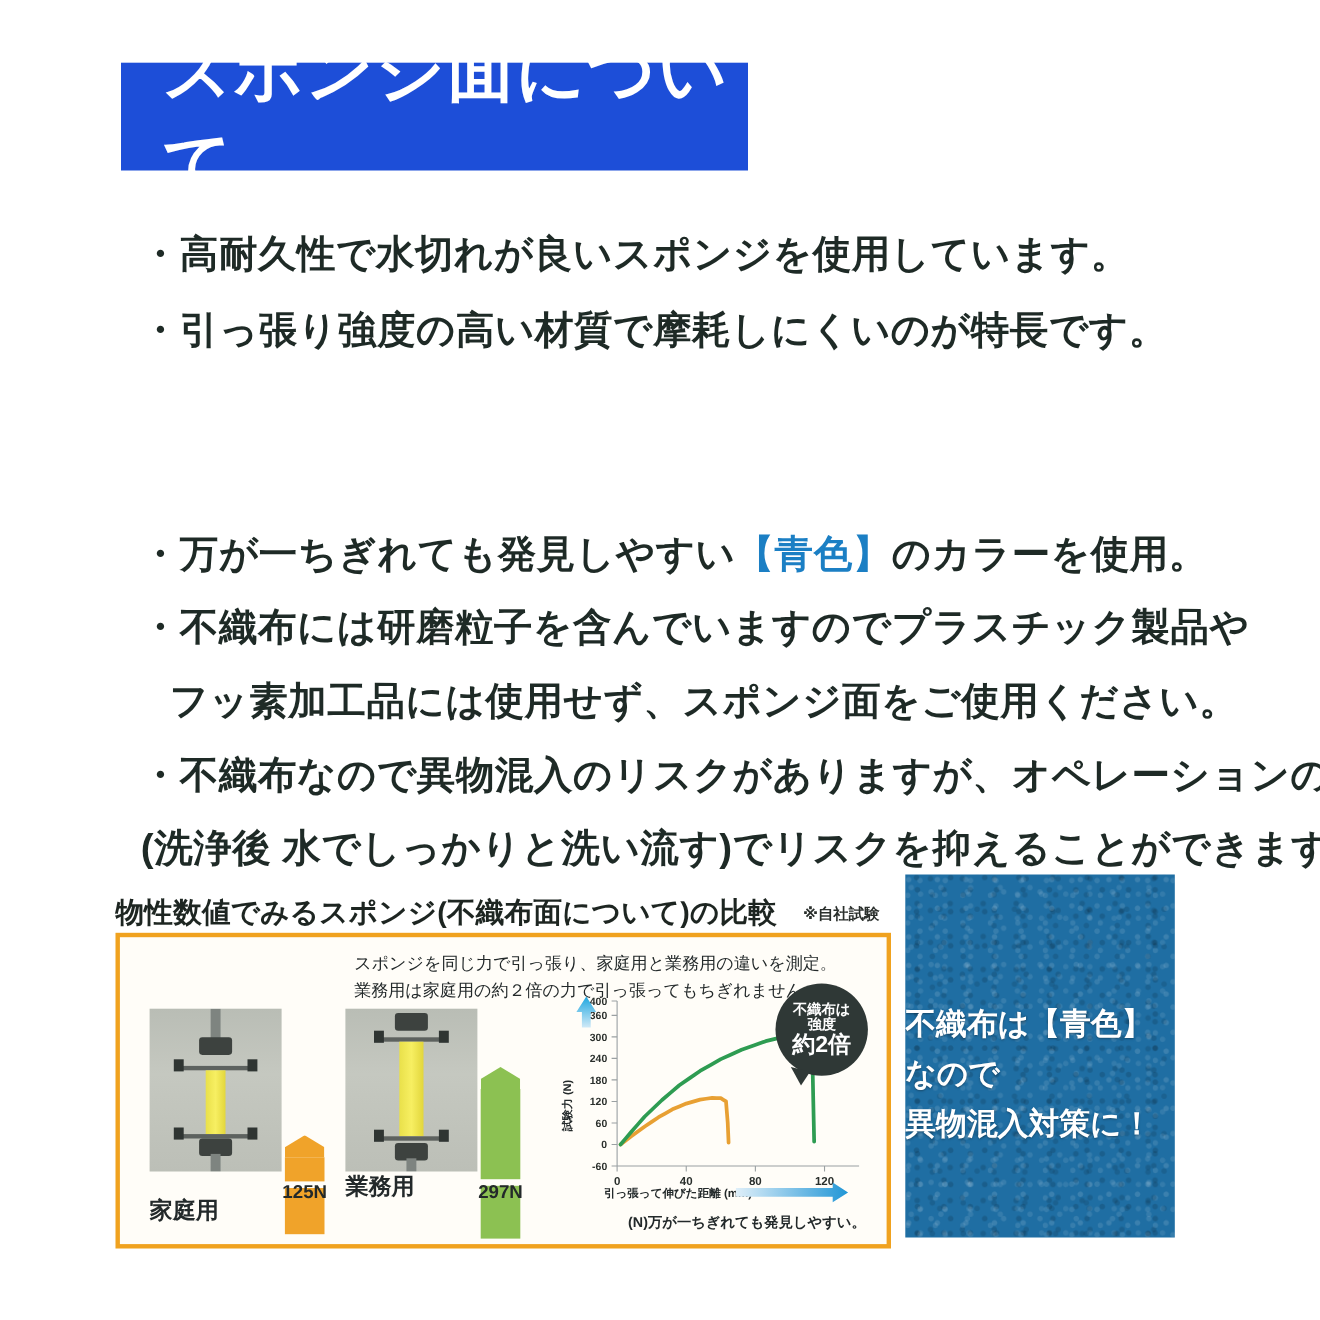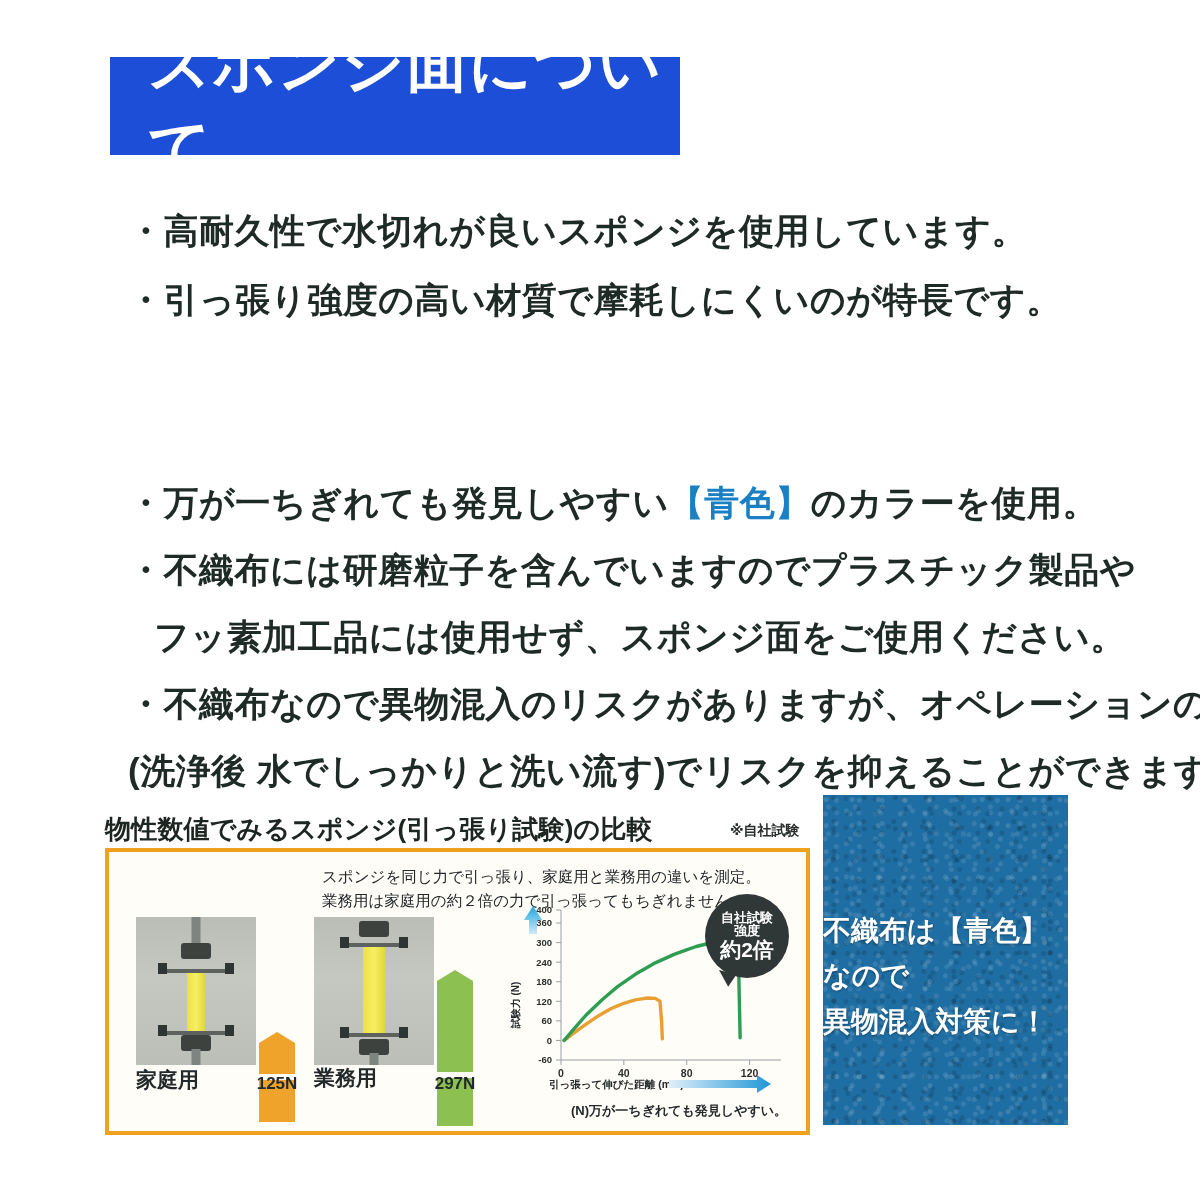--- a/index.html
+++ b/index.html
@@ -104,21 +104,21 @@
   }
   .specimen{
     position:absolute;left:50%;transform:translateX(-50%);
     background:linear-gradient(90deg,#e9e04a,#f7ef62,#e2d63c);
   }
   .bolt{position:absolute;width:9px;height:11px;background:#2f3532;}
 
   .photo-label{
     position:absolute;font-size:21px;font-weight:700;color:#23292a;
   }
-  #label-home{left:27px;top:214px;}
+  #label-home{left:27px;top:234px;}
   #label-pro{left:205px;top:212px;}
 
   
   .valbar{position:absolute;}
   .valbar .cap{
     width:36px;height:20px;margin:0 auto;
   }
   .valbar .body{width:36px;margin:0 auto;}
   .valbar .num{
     position:absolute;left:50%;transform:translateX(-50%);
@@ -216,21 +216,21 @@
   <div class="bullets" id="nonwoven-bullets">
     <div class="bline"><span>・万が一ちぎれても発見しやすい</span><span class="blue-word">【青色】</span><span>のカラーを使用。</span></div>
 
     <div class="bline">・不織布には研磨粒子を含んでいますのでプラスチック製品や</div>
     <div class="bline indent">フッ素加工品には使用せず、スポンジ面をご使用ください。</div>
 
     <div class="bline">・不織布なので異物混入のリスクがありますが、オペレーションの徹底</div>
     <div class="bline noindent">(洗浄後 水でしっかりと洗い流す)でリスクを抑えることができます。</div>
   </div>
 
-  <div id="compare-title">物性数値でみるスポンジ(引っ張り試験)の比較</div>
+  <div id="compare-title">物性数値でみるスポンジ(不織布面について)の比較</div>
   <div id="compare-note">※自社試験</div>
 
   <div id="test-panel">
 
 
     <div id="test-desc">
       <div>スポンジを同じ力で引っ張り、家庭用と業務用の違いを測定。</div>
       <div>業務用は家庭用の約２倍の力で引っ張ってもちぎれません。</div>
     </div>
 
@@ -336,21 +336,21 @@
 
         <polygon points="40,34 48,34 48,20 53,20 44,6 35,20 40,20" fill="url(#yarrow)"></polygon>
 
         <text id="ylabel-text" x="30" y="105" fill="#23292a" font-size="10" font-weight="700" font-family="Liberation Sans, sans-serif" text-anchor="middle" transform="rotate(-90 30 105)">試験力 (N)</text>
         <text id="xlabel-text" x="60" y="188" fill="#23292a" font-size="10.5" font-weight="700" font-family="Liberation Sans, sans-serif" text-anchor="start">引っ張って伸びた距離 (mm)</text>
 
         <polygon points="180,180 268,180 268,175 282,184 268,193 268,188 180,188" fill="url(#xarrow)"></polygon>
       </svg>
 
       <div class="badge">
-        <span class="b1">自社試験</span>
+        <span class="b1">不織布は</span>
         <span class="b2">強度</span>
         <span class="b3">約2倍</span>
       </div>
     </div>
 
     <div id="chart-footnote">(N)万が一ちぎれても発見しやすい。</div>
   </div>
 
   <div id="sponge-card">
     <div class="tex"></div>

